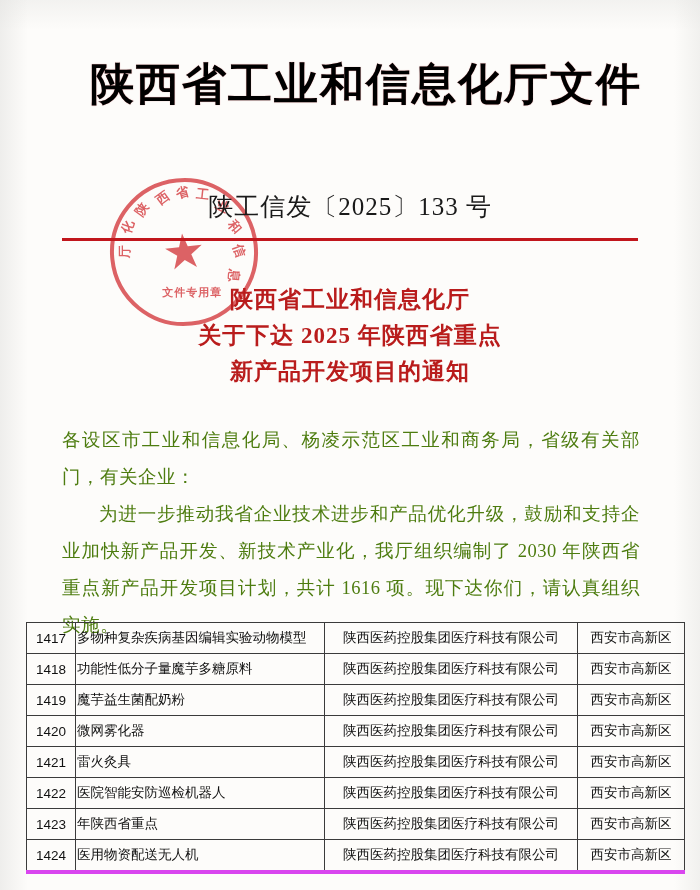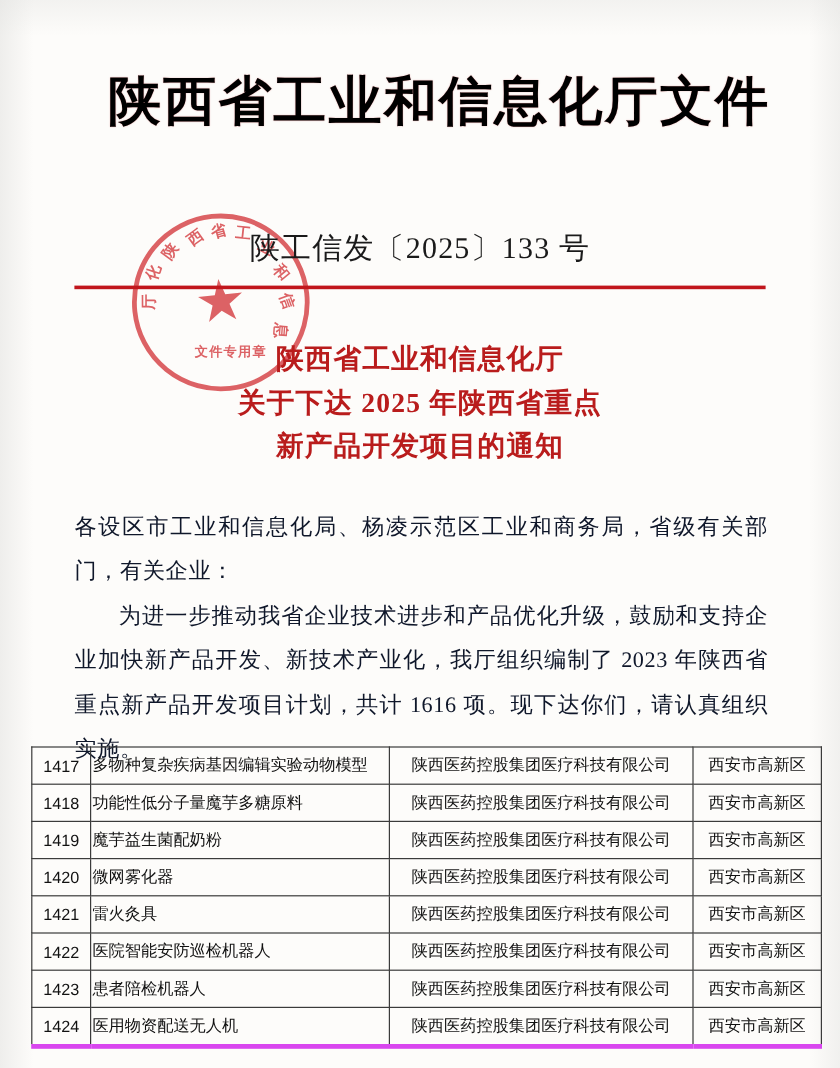--- a/index.html
+++ b/index.html
@@ -121,21 +121,21 @@
   .heading-block div {
     white-space: nowrap;
   }
   .body-text {
     position: absolute;
     top: 422px;
     left: 62px;
     width: 578px;
     font-size: 18.5px;
     line-height: 37px;
-    color: #0f172a;
+    color: #4d7c0f;
     letter-spacing: 0.5px;
     text-align: justify;
   }
   .body-text p {
     margin: 0;
   }
   .body-text p.indent {
     text-indent: 2em;
   }
   
@@ -197,21 +197,21 @@
   <div class="red-rule"></div>
 
   <div class="heading-block">
     <div>陕西省工业和信息化厅</div>
     <div>关于下达 2025 年陕西省重点</div>
     <div>新产品开发项目的通知</div>
   </div>
 
   <div class="body-text">
     <p>各设区市工业和信息化局、杨凌示范区工业和商务局，省级有关部门，有关企业：</p>
-    <p class="indent">为进一步推动我省企业技术进步和产品优化升级，鼓励和支持企业加快新产品开发、新技术产业化，我厅组织编制了 2023 年陕西省重点新产品开发项目计划，共计 1616 项。现下达你们，请认真组织实施。</p>
+    <p class="indent">为进一步推动我省企业技术进步和产品优化升级，鼓励和支持企业加快新产品开发、新技术产业化，我厅组织编制了 2030 年陕西省重点新产品开发项目计划，共计 1616 项。现下达你们，请认真组织实施。</p>
   </div>
 
   <div class="table-wrap">
     <table class="proj-table">
       <tbody>
         <tr>
           <td class="c-id">1417</td>
           <td class="c-name">多物种复杂疾病基因编辑实验动物模型</td>
           <td class="c-company">陕西医药控股集团医疗科技有限公司</td>
           <td class="c-region">西安市高新区</td>
@@ -241,21 +241,21 @@
           <td class="c-region">西安市高新区</td>
         </tr>
         <tr>
           <td class="c-id">1422</td>
           <td class="c-name">医院智能安防巡检机器人</td>
           <td class="c-company">陕西医药控股集团医疗科技有限公司</td>
           <td class="c-region">西安市高新区</td>
         </tr>
         <tr>
           <td class="c-id">1423</td>
-          <td class="c-name">患者陪检机器人</td>
+          <td class="c-name">年陕西省重点</td>
           <td class="c-company">陕西医药控股集团医疗科技有限公司</td>
           <td class="c-region">西安市高新区</td>
         </tr>
         <tr>
           <td class="c-id">1424</td>
           <td class="c-name">医用物资配送无人机</td>
           <td class="c-company">陕西医药控股集团医疗科技有限公司</td>
           <td class="c-region">西安市高新区</td>
         </tr>
       </tbody>

